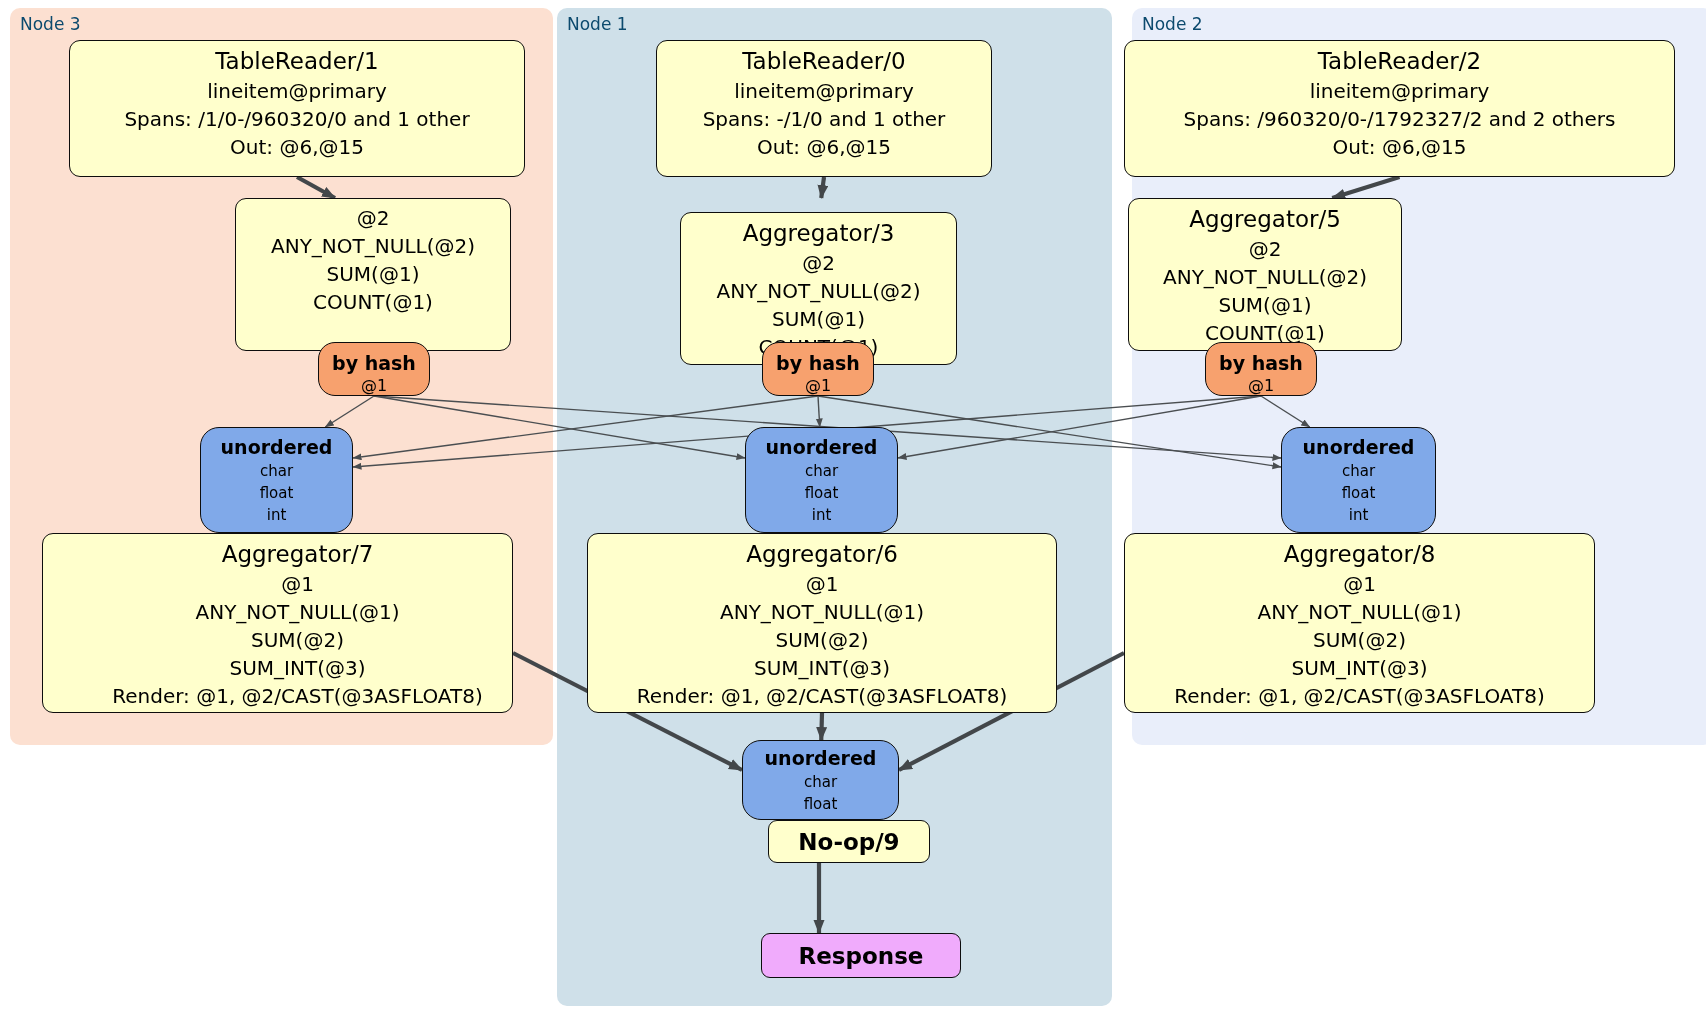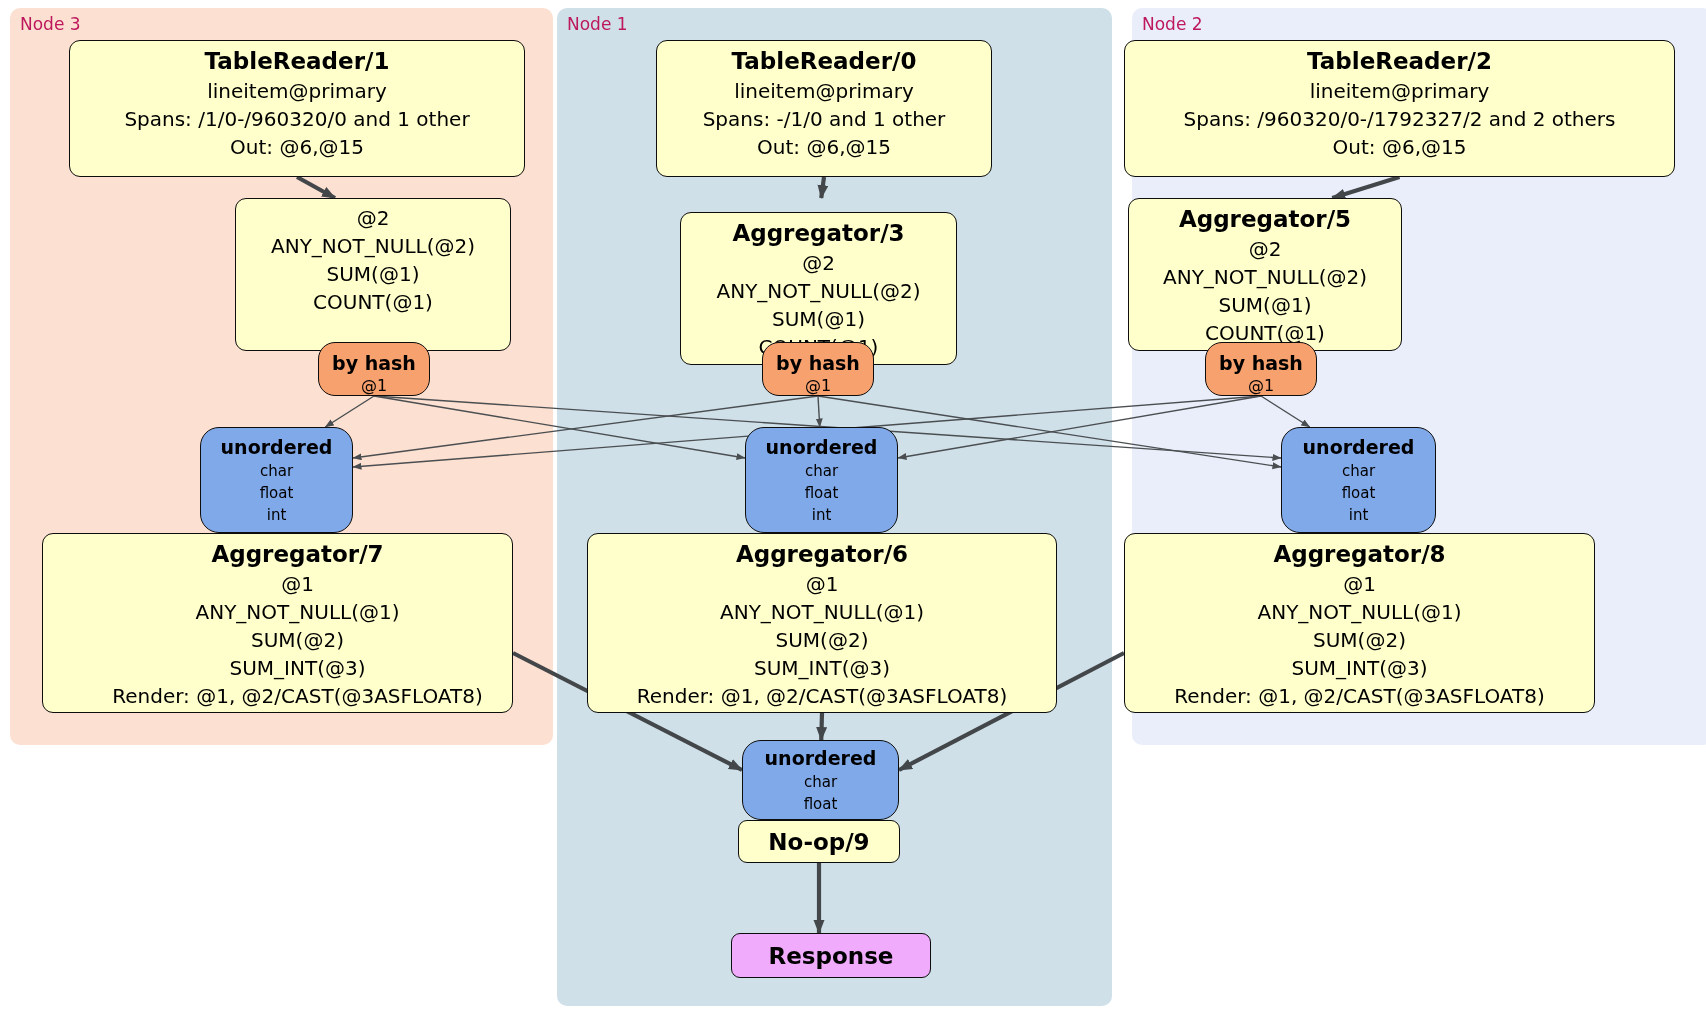--- a/index.html
+++ b/index.html
@@ -1,42 +1,42 @@
 <!DOCTYPE html>
 <html><head>
 <meta charset="utf-8">
 <style>
   html,body{margin:0;padding:0;background:#ffffff;}
   #canvas{
     position:relative;width:1706px;height:1016px;overflow:hidden;
     font-family:"DejaVu Sans","Liberation Sans",sans-serif;color:#000;background:#fff;
   }
   .panel{position:absolute;border-radius:10px;}
-  .panel-label{position:absolute;left:10px;top:6px;font-size:17px;color:#be185d;}
+  .panel-label{position:absolute;left:10px;top:6px;font-size:17px;color:#0c4a6e;}
   #edge-svg{position:absolute;left:0;top:0;width:1706px;height:1016px;pointer-events:none;}
   .node-box{
     position:absolute;box-sizing:border-box;border:1.6px solid #0d0d0d;border-radius:11px;
     text-align:center;padding-top:5px;line-height:28px;font-size:20px;
   }
-  .node-box .box-title{font-weight:bold;font-size:23px;line-height:31px;}
+  .node-box .box-title{font-weight:normal;font-size:23px;line-height:31px;}
   .router-box{
     position:absolute;box-sizing:border-box;border:1.6px solid #0d0d0d;border-radius:17px;
     text-align:center;padding-top:8px;
   }
   .router-box .box-title{font-weight:bold;font-size:19px;line-height:24px;}
   .router-box .detail{font-size:16px;line-height:22px;}
   .sync-box{
     position:absolute;box-sizing:border-box;border:1.6px solid #0d0d0d;border-radius:19px;
     text-align:center;padding-top:6px;
   }
   .sync-box .box-title{font-weight:bold;font-size:19px;line-height:26px;}
   .sync-box .detail{font-size:15px;line-height:22px;}
   .small-box{
     position:absolute;box-sizing:border-box;border:1.6px solid #0d0d0d;border-radius:9px;
-    display:flex;align-items:center;justify-content:center;font-weight:bold;font-size:23px;
+    display:flex;align-items:center;justify-content:center;font-weight:bold;font-size:23px;margin-left:30px;
   }
   .edge-thin{stroke-width:1.4px;fill:none;}
   .edge-thick{stroke-width:4.2px;fill:none;}
 </style>
 </head>
 <body>
 
 <div id="canvas">
 
   <div class="panel" style="left: 10px; top: 8px; width: 543px; height: 737px; background: rgb(252, 224, 209);">

